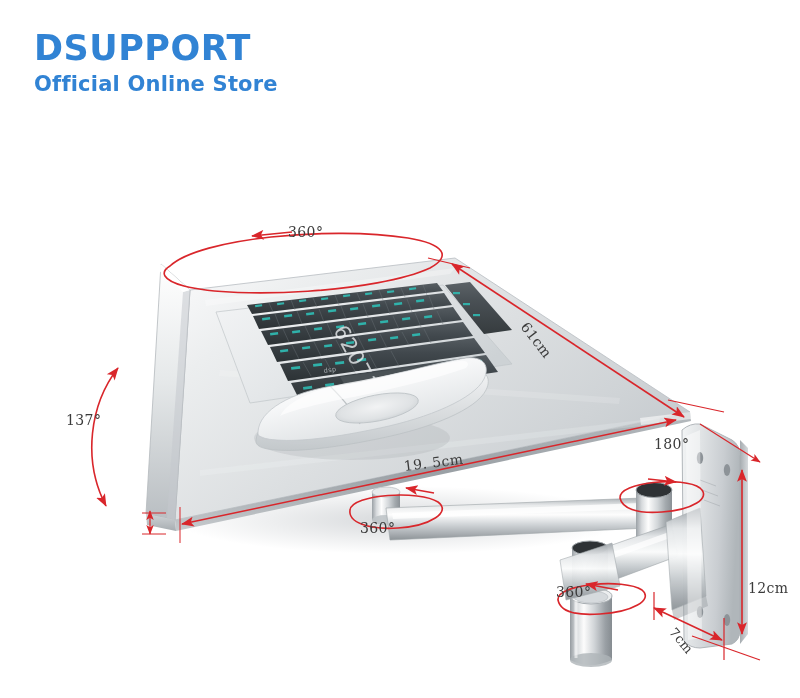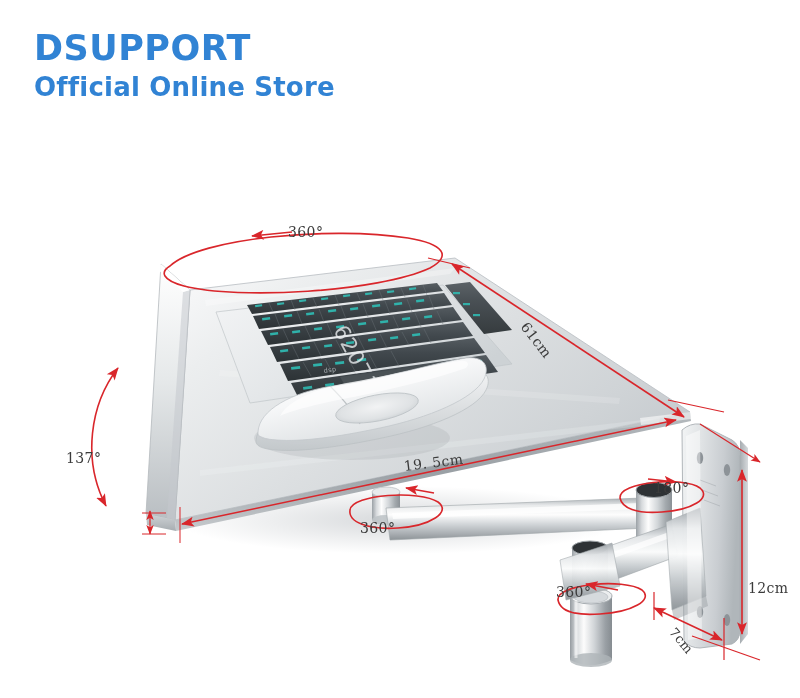--- a/index.html
+++ b/index.html
@@ -32,21 +32,21 @@
     font-family: "DejaVu Sans", sans-serif;
     font-size: 35px;
     font-weight: 700;
     letter-spacing: 0.5px;
     color: #3183d4;
     line-height: 1.05;
     white-space: nowrap;
   }
   #brand-sub {
     font-family: "DejaVu Sans", sans-serif;
-    font-size: 26px;
+    font-size: 21px;
     font-weight: 700;
     letter-spacing: 0.2px;
     color: #3183d4;
     line-height: 1.3;
     margin-top: 4px;
     white-space: nowrap;
   }
 
   
   #stage {
@@ -66,25 +66,25 @@
     font-family: "DejaVu Serif", serif;
     font-size: 14px;
     color: #3b3b3b;
     white-space: nowrap;
     user-select: none;
     letter-spacing: 0.4px;
   }
   .ann.small { font-size: 13px; }
 
   #ann-360-top   { left: 288px; top: 224px; }
-  #ann-137       { left: 66px;  top: 450px; }
+  #ann-137       { left: 66px;  top: 412px; }
   #ann-61cm      { left: 524px; top: 316px; transform: rotate(52deg); transform-origin: left center; }
   #ann-195cm     { left: 404px; top: 458px; transform: rotate(-7deg); transform-origin: left center; }
   #ann-360-arm   { left: 360px; top: 520px; }
-  #ann-180       { left: 654px; top: 480px; }
+  #ann-180       { left: 654px; top: 436px; }
   #ann-12cm      { left: 748px; top: 580px; }
   #ann-360-post  { left: 556px; top: 584px; }
   #ann-7cm       { left: 672px; top: 622px; transform: rotate(50deg); transform-origin: left center; }
 </style>
 </head>
 <body>
 
 <div id="page">
 
   <div id="brand">

